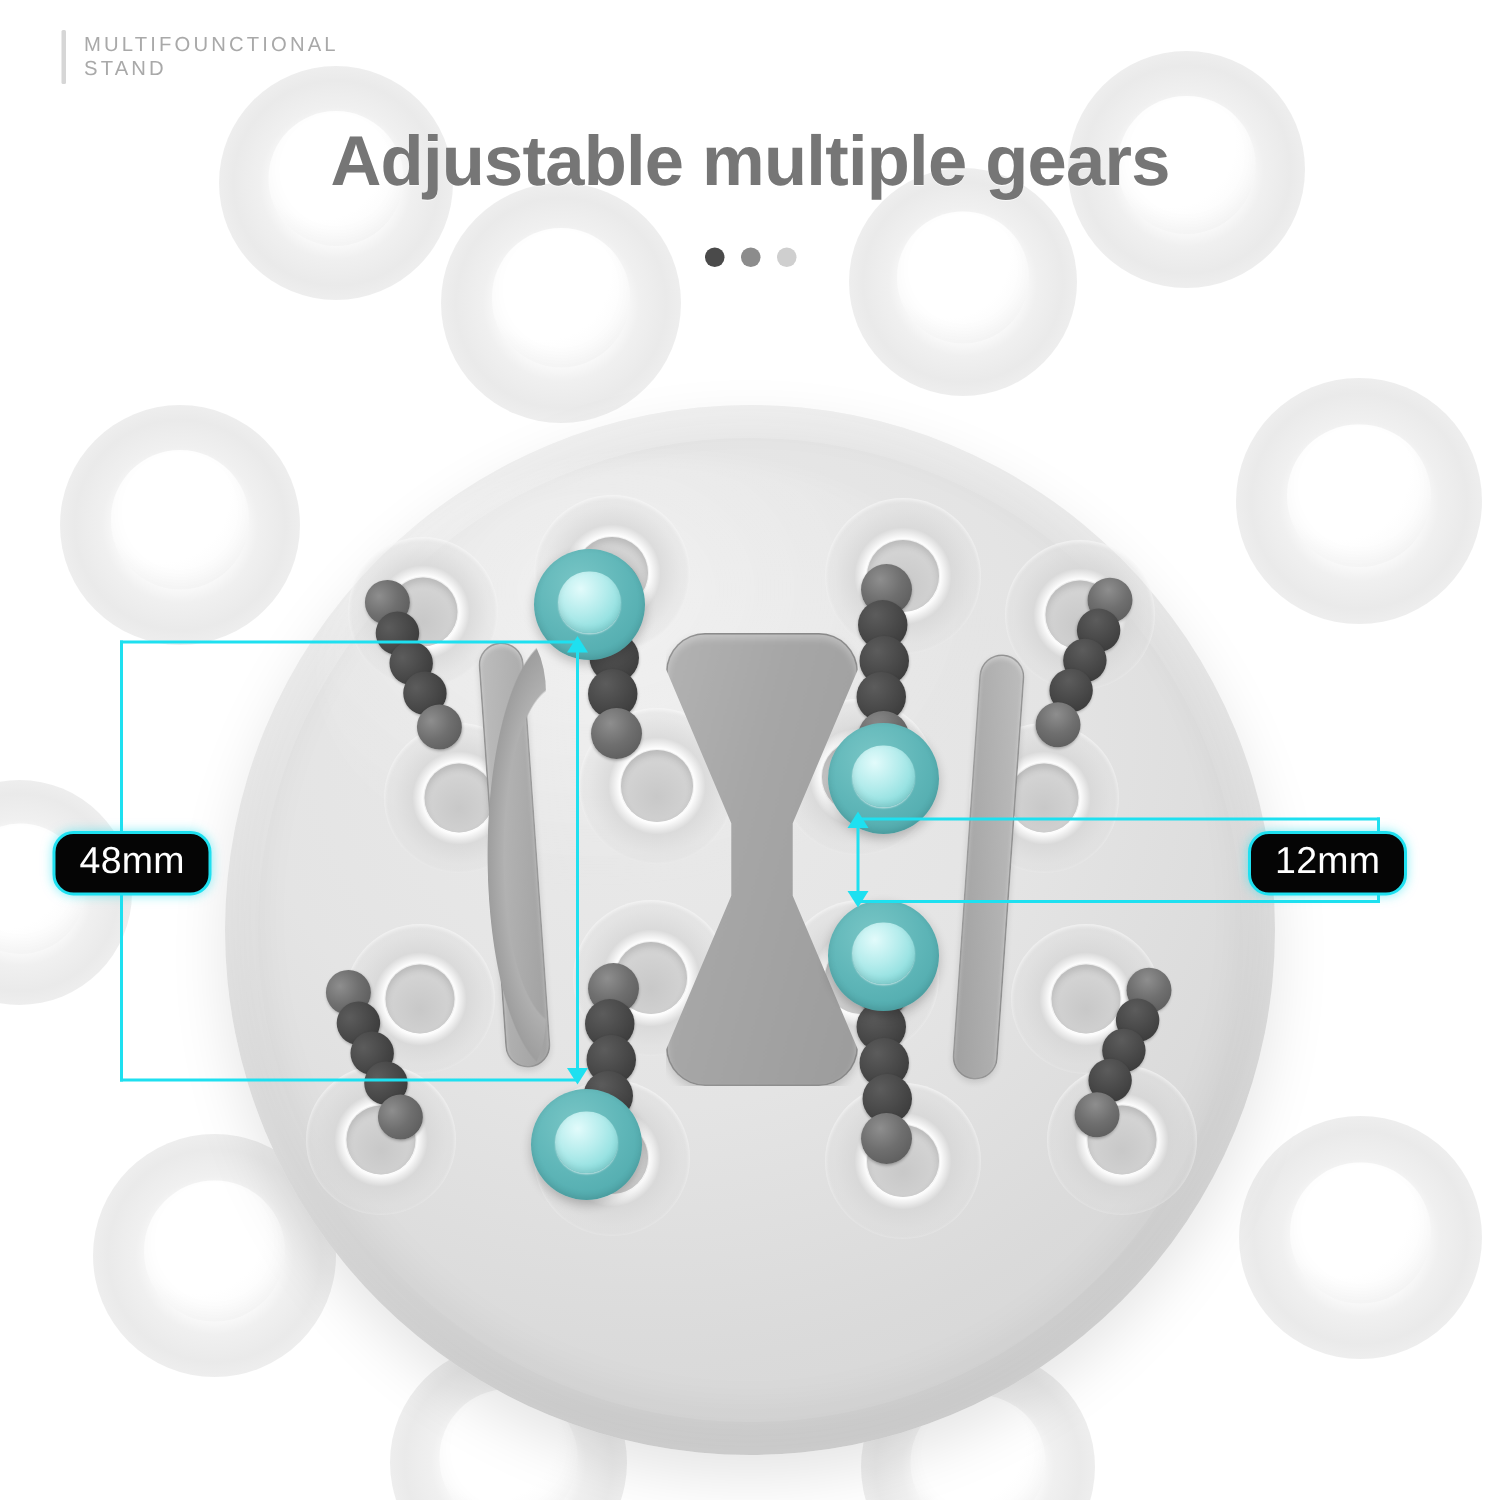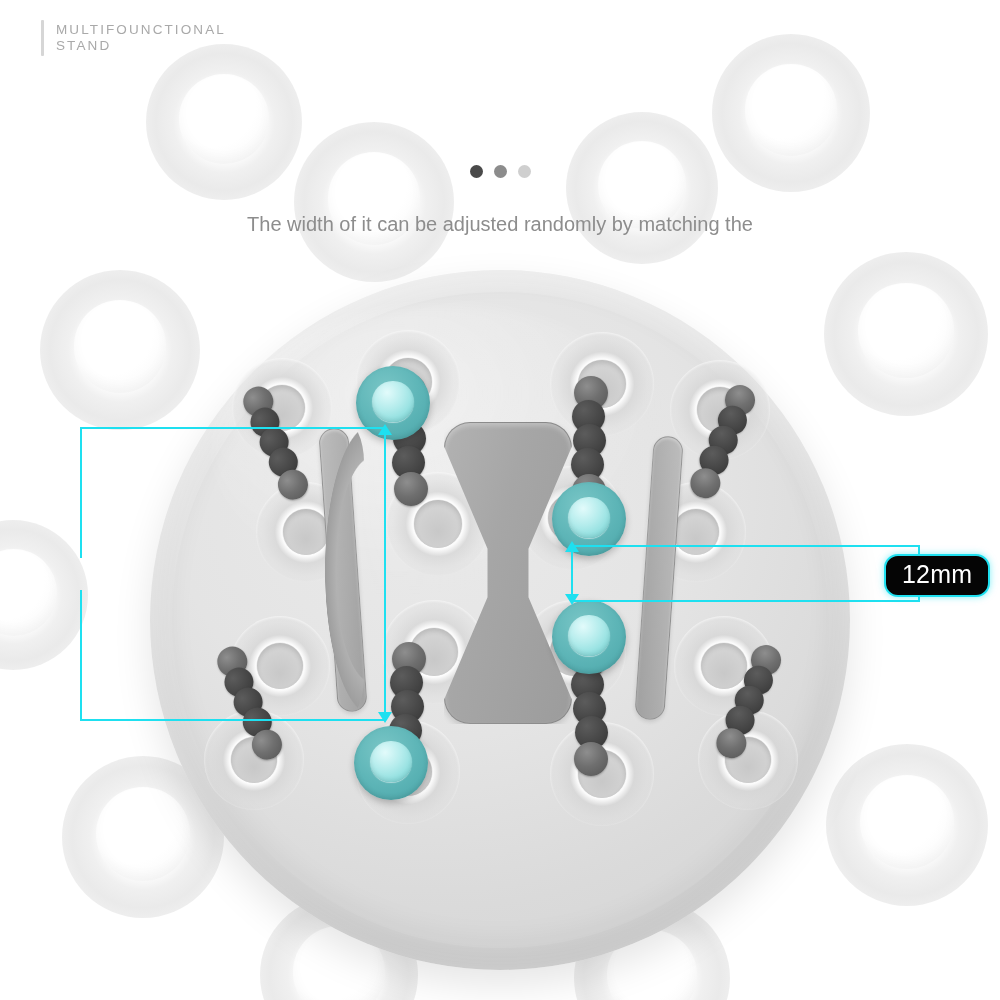--- a/index.html
+++ b/index.html
@@ -201,29 +201,29 @@
     <div class="bgknob" style="left:574px;top:900px;width:156px;height:156px;"></div>
     <div class="bgknob" style="left:-62px;top:520px;width:150px;height:150px;"></div>
   </div>
 
   <div class="brand">
     <div class="brand-bar"></div>
     <div class="brand-txt">MULTIFOUNCTIONAL
 STAND</div>
   </div>
 
+  <div class="headline">Adjustable multiple gears</div>
 
   <div class="dots">
     <div class="dot" style="background:#4a4a4a;"></div>
     <div class="dot" style="background:#8c8c8c;"></div>
     <div class="dot" style="background:#cfcfcf;"></div>
   </div>
 
   <div class="subtitle">
-    <span>The width of it can be adjusted randomly by matching the</span>
   </div>
 
   <div class="disc-wrap">
     <div class="disc"></div>
     <div class="disc-face"></div>
     <div class="disc-rim"></div>
     <div class="disc-gloss"></div>
 
     <div class="socket" style="left:82px;top:88px;width:100px;height:100px;"></div>
     <div class="socket" style="left:106px;top:212px;width:100px;height:100px;"></div>
@@ -325,25 +325,26 @@
 
   <div class="measure">
 
     <div class="mline h" style="left:80px;top:427px;width:306px;"></div>
     <div class="mline h" style="left:80px;top:719px;width:306px;"></div>
     <div class="mline v" style="left:80px;top:427px;height:131px;"></div>
     <div class="mline v" style="left:80px;top:590px;height:131px;"></div>
     <div class="mline v" style="left:384px;top:432px;height:282px;"></div>
     <div class="arrowhead up" style="left:378px;top:424px;"></div>
     <div class="arrowhead down" style="left:378px;top:712px;"></div>
+    <div class="mlabel" style="left:35px;top:554px;">48mm</div>
 
     <div class="mline h" style="left:572px;top:545px;width:348px;"></div>
     <div class="mline h" style="left:572px;top:600px;width:348px;"></div>
     <div class="mline v" style="left:918px;top:545px;height:16px;"></div>
     <div class="mline v" style="left:918px;top:586px;height:16px;"></div>
     <div class="mline v" style="left:571px;top:549px;height:48px;"></div>
     <div class="arrowhead up" style="left:565px;top:541px;"></div>
     <div class="arrowhead down" style="left:565px;top:594px;"></div>
-    <div class="mlabel" style="left:884px;top:554px;">12mm</div>
+    <div class="mlabel" style="left:832px;top:554px;">12mm</div>
 
   </div>
 
 </div>
 
 </body></html>

